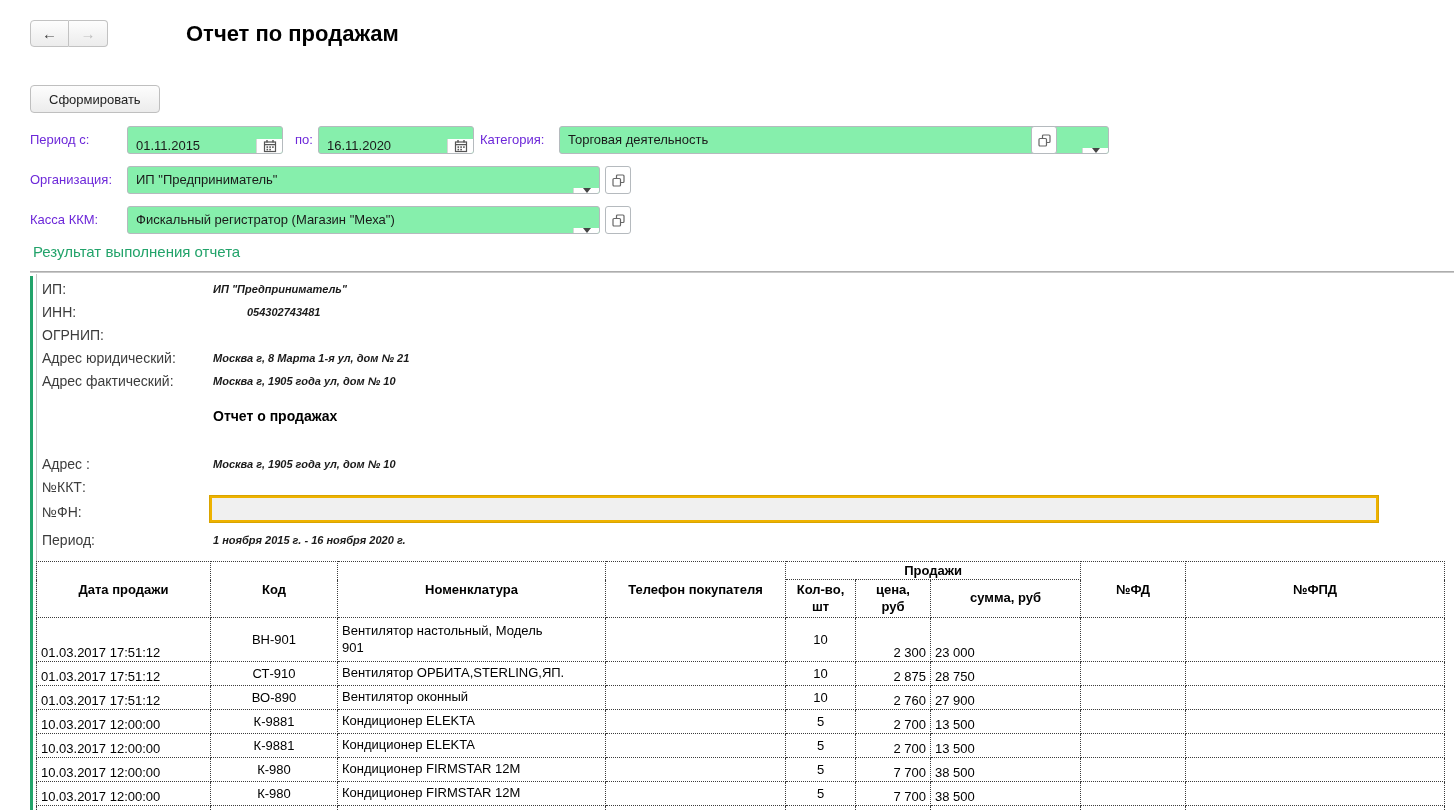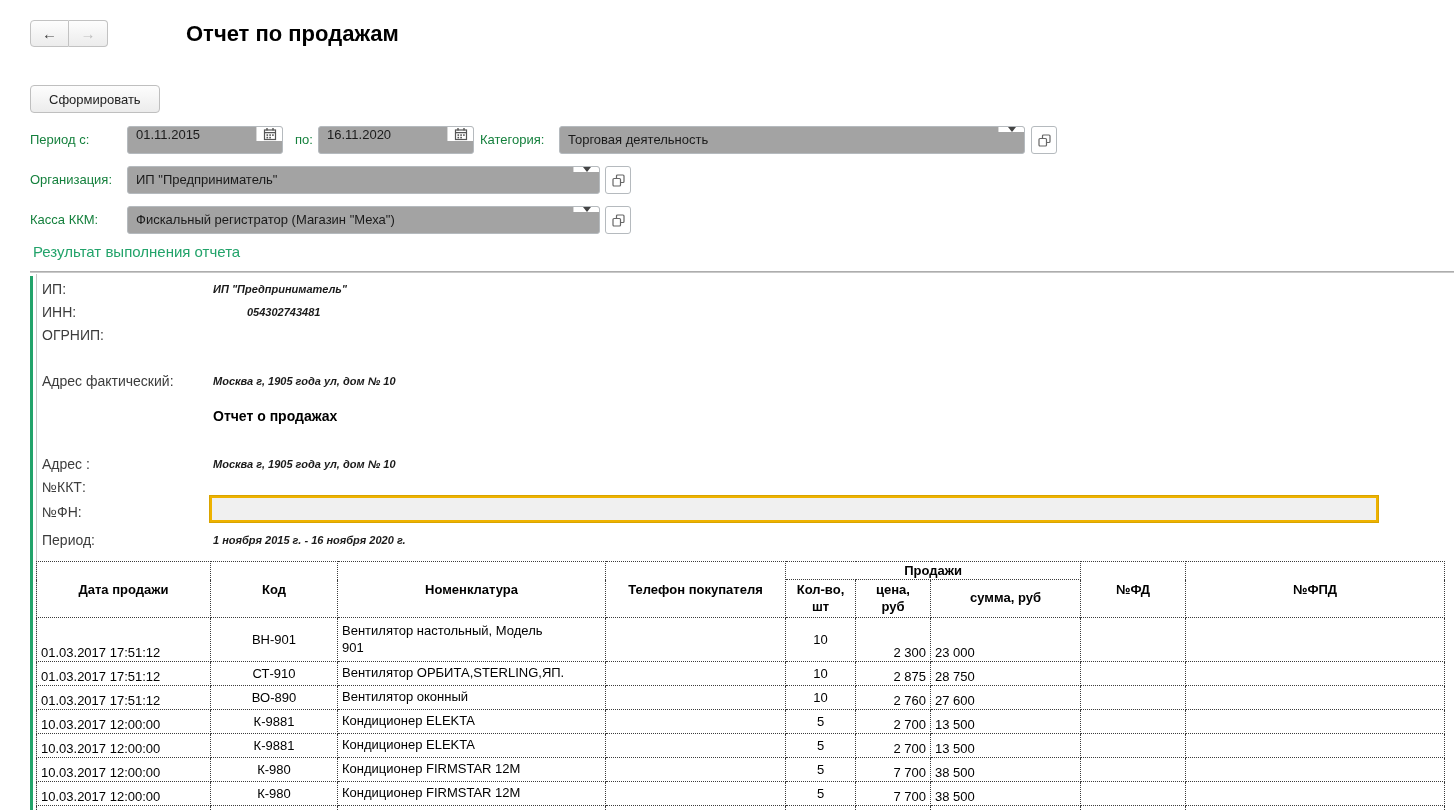--- a/index.html
+++ b/index.html
@@ -18,24 +18,24 @@
   .nav-btn.fwd  { border-radius:0 4px 4px 0; color:#bdbdbd; border-left:none; }
   .page-title { position:absolute; left:186px; top:20px; height:27px; line-height:27px; font-size:22px; font-weight:bold; color:#000; }
 
   .gen-btn {
     position:absolute; left:30px; top:85px; height:28px; padding:0 18px;
     border:1px solid #bfbfbf; border-radius:4px; background:linear-gradient(#fdfdfd,#ececec);
     font-size:13px; color:#222; cursor:pointer; font-family:inherit;
   }
 
   
-  .flabel { position:absolute; height:28px; line-height:28px; font-size:13px; color:#15803d; }
+  .flabel { position:absolute; height:28px; line-height:28px; font-size:13px; color:#6d28d9; }
   .field {
     position:absolute; height:28px; border:1px solid #b5babe; border-radius:3px;
-    background:#a3a3a3; display:flex; align-items:flex-start; overflow:hidden;
+    background:#86efac; display:flex; align-items:flex-end; overflow:hidden;
   }
   .field input {
     border:none; outline:none; flex:1; padding:0 8px; font-size:13px; font-family:inherit; color:#1a1a1a; background:transparent; min-width:0;
   }
   .combo-text { flex:1; padding:0 8px; font-size:13px; line-height:26px; color:#1a1a1a; white-space:nowrap; overflow:hidden; }
   .mini-btn { width:26px; display:flex; align-items:center; justify-content:center; border-left:1px solid #d6d6d6; background:#fff; cursor:pointer; }
   .tri { width:0; height:0; border-left:4px solid transparent; border-right:4px solid transparent; border-top:5px solid #444; }
   .open-btn {
     position:absolute; width:26px; height:28px; border:1px solid #b5babe; border-radius:3px; background:#fff;
     display:flex; align-items:center; justify-content:center; cursor:pointer;
@@ -119,21 +119,21 @@
         <line x1="10" y1="1" x2="10" y2="3.4" stroke="#555" stroke-width="1.4"></line>
         <rect x="3.5" y="7.3" width="1.6" height="1.6" fill="#555"></rect>
         <rect x="6.3" y="7.3" width="1.6" height="1.6" fill="#555"></rect>
         <rect x="9.1" y="7.3" width="1.6" height="1.6" fill="#555"></rect>
         <rect x="3.5" y="9.8" width="1.6" height="1.6" fill="#555"></rect>
         <rect x="6.3" y="9.8" width="1.6" height="1.6" fill="#555"></rect>
       </svg>
     </div>
   </div>
   <div class="flabel" style="left:480px; top:126px;">Категория:</div>
-  <div class="field" style="left:559px; top:126px; width:466px;">
+  <div class="field" style="left:559px; top:126px; width:550px;">
     <div class="combo-text">Торговая деятельность</div>
     <div class="mini-btn">
         <span class="tri"></span>
       </div>
   </div>
   <div class="open-btn" style="left:1031px; top:126px;">
     <svg width="13" height="13" viewBox="0 0 13 13">
       <rect x="4.5" y="1" width="7.5" height="7.5" rx="1" fill="#fff" stroke="#666" stroke-width="1.2"></rect>
       <rect x="1" y="4.5" width="7.5" height="7.5" rx="1" fill="#fff" stroke="#666" stroke-width="1.2"></rect>
     </svg>
@@ -176,20 +176,24 @@
     <div class="rlabel">ИП:</div>
     <div class="rvalue">ИП "Предприниматель"</div>
   </div>
   <div class="rrow" style="top:300px;gap:34px;">
     <div class="rlabel">ИНН:</div>
     <div class="rvalue">054302743481</div>
   </div>
   <div class="rrow" style="top:323px;">
     <div class="rlabel">ОГРНИП:</div>
     <div class="rvalue"></div>
+  </div>
+  <div class="rrow" style="top:346px;">
+    <div class="rlabel">Адрес юридический:</div>
+    <div class="rvalue">Москва г, 8 Марта 1-я ул, дом № 21</div>
   </div>
   <div class="rrow" style="top:369px;">
     <div class="rlabel">Адрес фактический:</div>
     <div class="rvalue">Москва г, 1905 года ул, дом № 10</div>
   </div>
 
   <div class="report-title">Отчет о продажах</div>
 
   <div class="rrow" style="top:452px;">
     <div class="rlabel">Адрес :</div>
@@ -262,21 +266,21 @@
           <td class="col-fd"></td>
           <td class="col-fpd"></td>
         </tr>
         <tr class="data-row">
           <td class="col-date">01.03.2017 17:51:12</td>
           <td class="col-code">ВО-890</td>
           <td class="col-name">Вентилятор оконный</td>
           <td class="col-phone"></td>
           <td class="col-qty">10</td>
           <td class="col-price">2 760</td>
-          <td class="col-sum">27 600</td>
+          <td class="col-sum">27 900</td>
           <td class="col-fd"></td>
           <td class="col-fpd"></td>
         </tr>
         <tr class="data-row">
           <td class="col-date">10.03.2017 12:00:00</td>
           <td class="col-code">К-9881</td>
           <td class="col-name">Кондиционер ELEKTA</td>
           <td class="col-phone"></td>
           <td class="col-qty">5</td>
           <td class="col-price">2 700</td>

